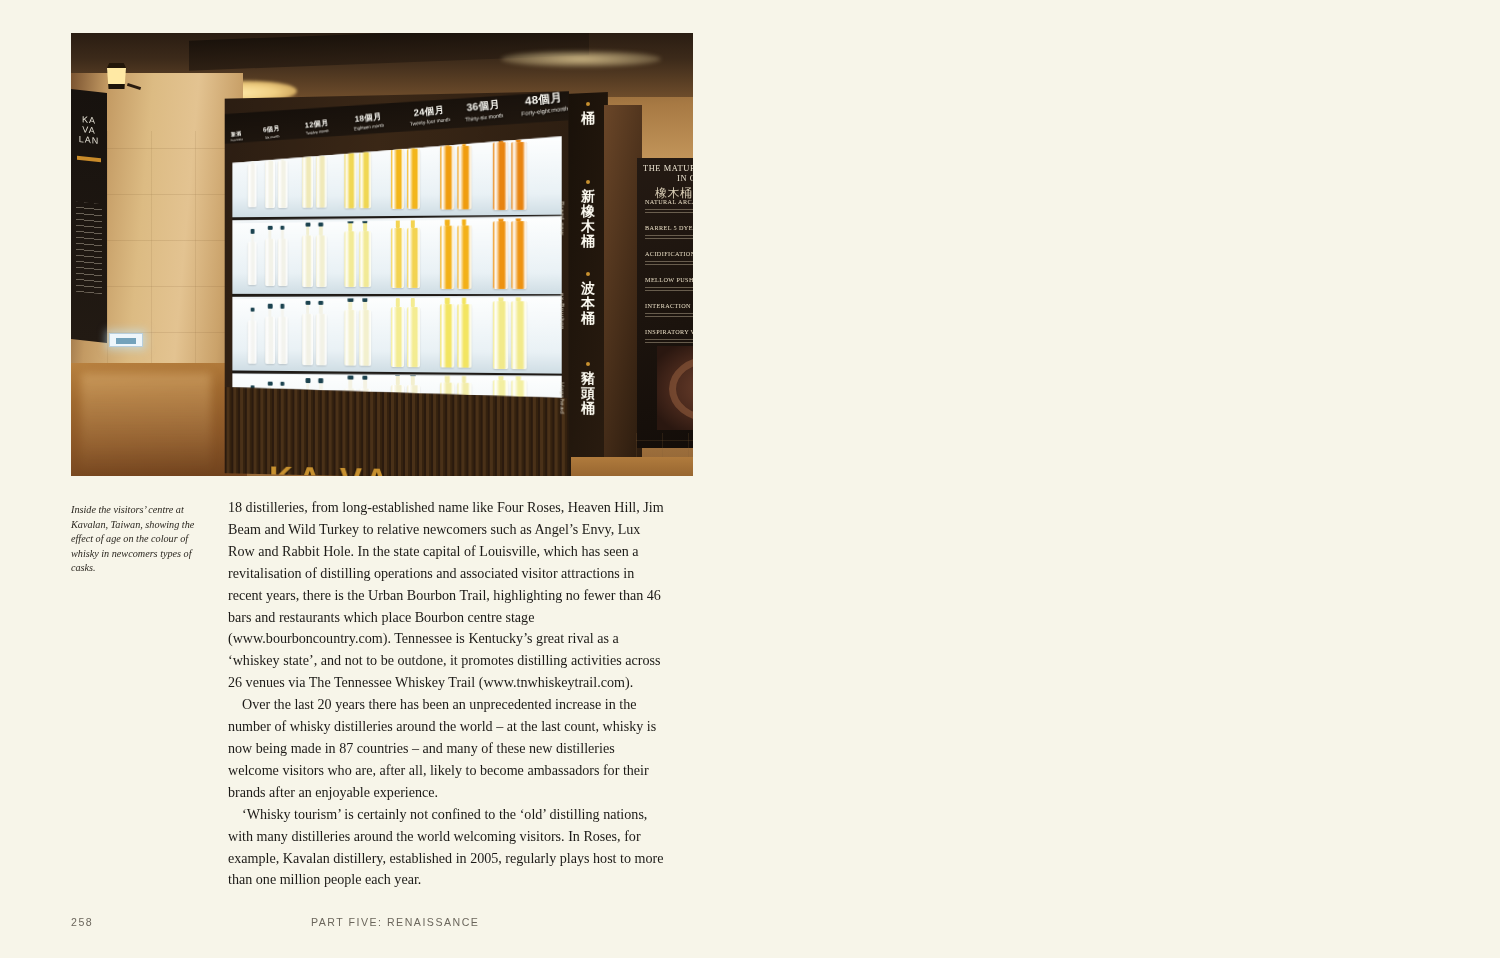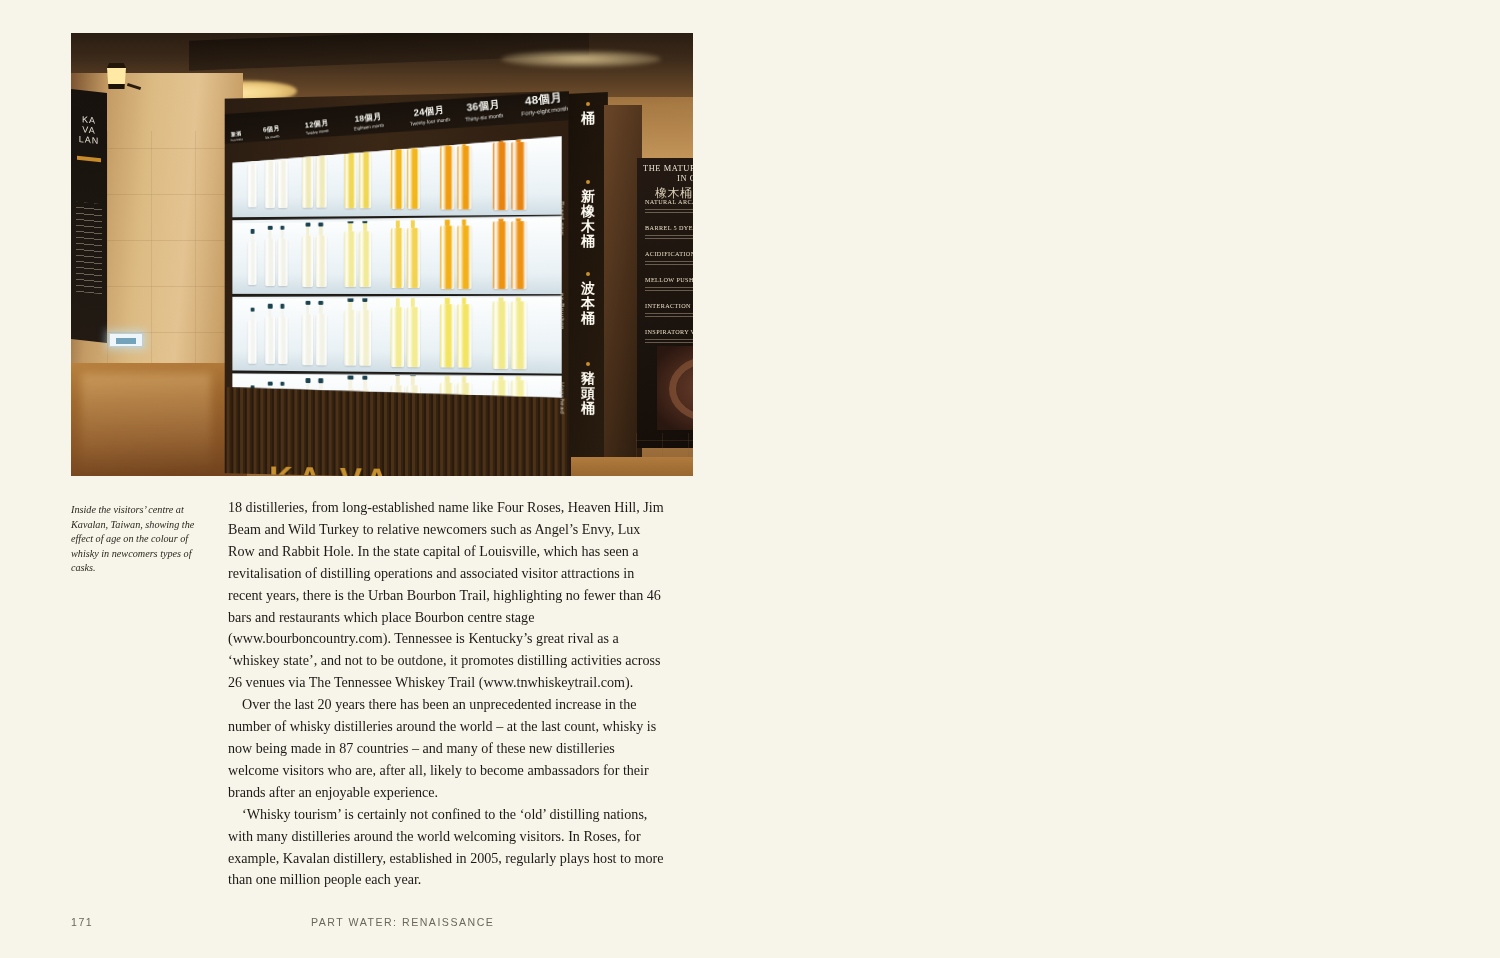--- a/index.html
+++ b/index.html
@@ -631,22 +631,22 @@
     </div>
 
     <div class="caption">Inside the visitors’ centre at Kavalan, Taiwan, showing the effect of age on the colour of whisky in newcomers types of casks.</div>
 
     <div class="col-left-body" id="left-body">
         <p>18 distilleries, from long-established name like Four Roses, Heaven Hill, Jim Beam and Wild Turkey to relative newcomers such as Angel’s Envy, Lux Row and Rabbit Hole. In the state capital of Louisville, which has seen a revitalisation of distilling operations and associated visitor attractions in recent years, there is the Urban Bourbon Trail, highlighting no fewer than 46 bars and restaurants which place Bourbon centre stage (www.bourboncountry.com). Tennessee is Kentucky’s great rival as a ‘whiskey state’, and not to be outdone, it promotes distilling activities across 26 venues via The Tennessee Whiskey Trail (www.tnwhiskeytrail.com).</p>
         <p>Over the last 20 years there has been an unprecedented increase in the number of whisky distilleries around the world – at the last count, whisky is now being made in 87 countries – and many of these new distilleries welcome visitors who are, after all, likely to become ambassadors for their brands after an enjoyable experience.</p>
         <p>‘Whisky tourism’ is certainly not confined to the ‘old’ distilling nations, with many distilleries around the world welcoming visitors. In Roses, for example, Kavalan distillery, established in 2005, regularly plays host to more than one million people each year.</p>
       </div>
 
-    <div class="folio folio-left-num">171</div>
-    <div class="folio folio-left-run">PART WATER: RENAISSANCE</div>
+    <div class="folio folio-left-num">258</div>
+    <div class="folio folio-left-run">PART FIVE: RENAISSANCE</div>
   </div>
 
   <div class="page-right">
     
 
     
 
     
 
     

